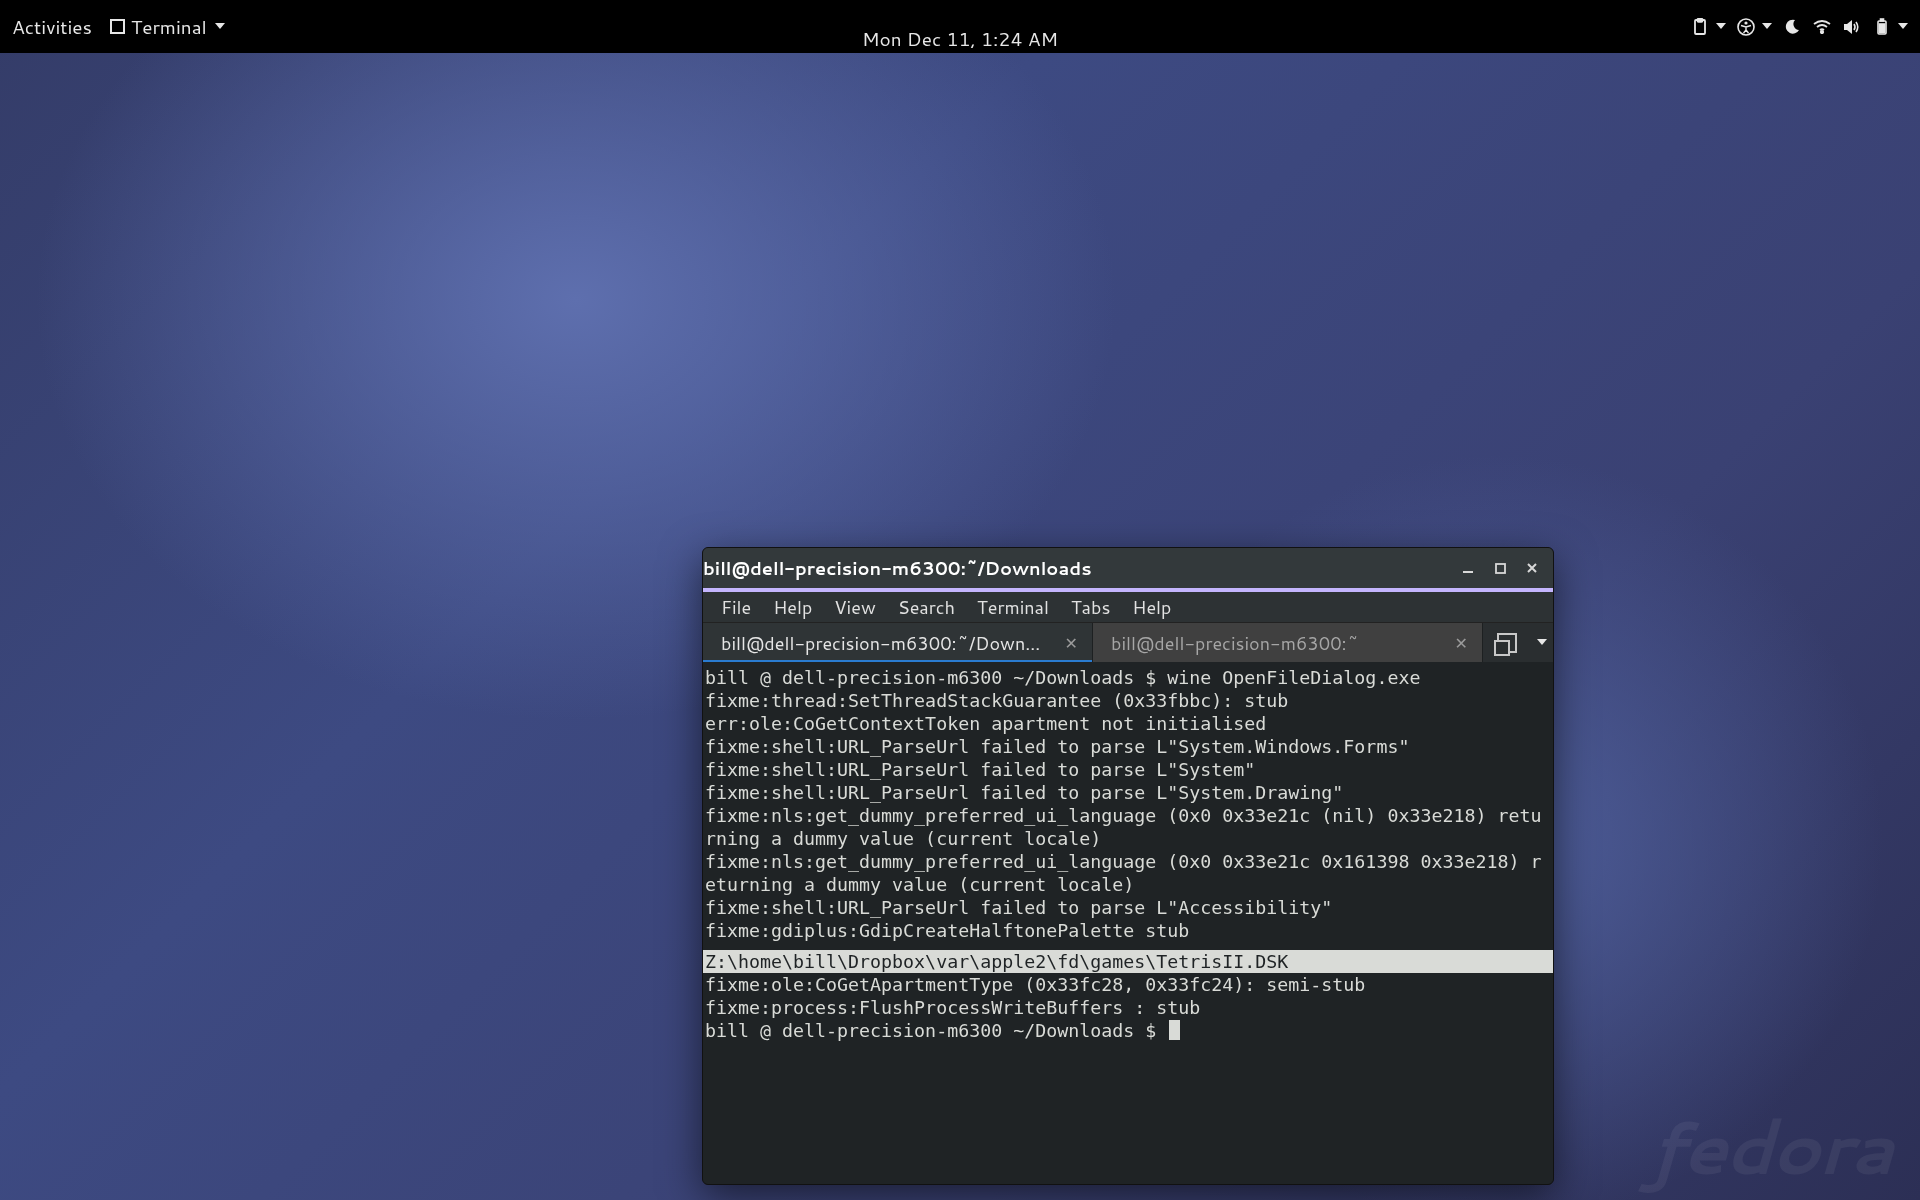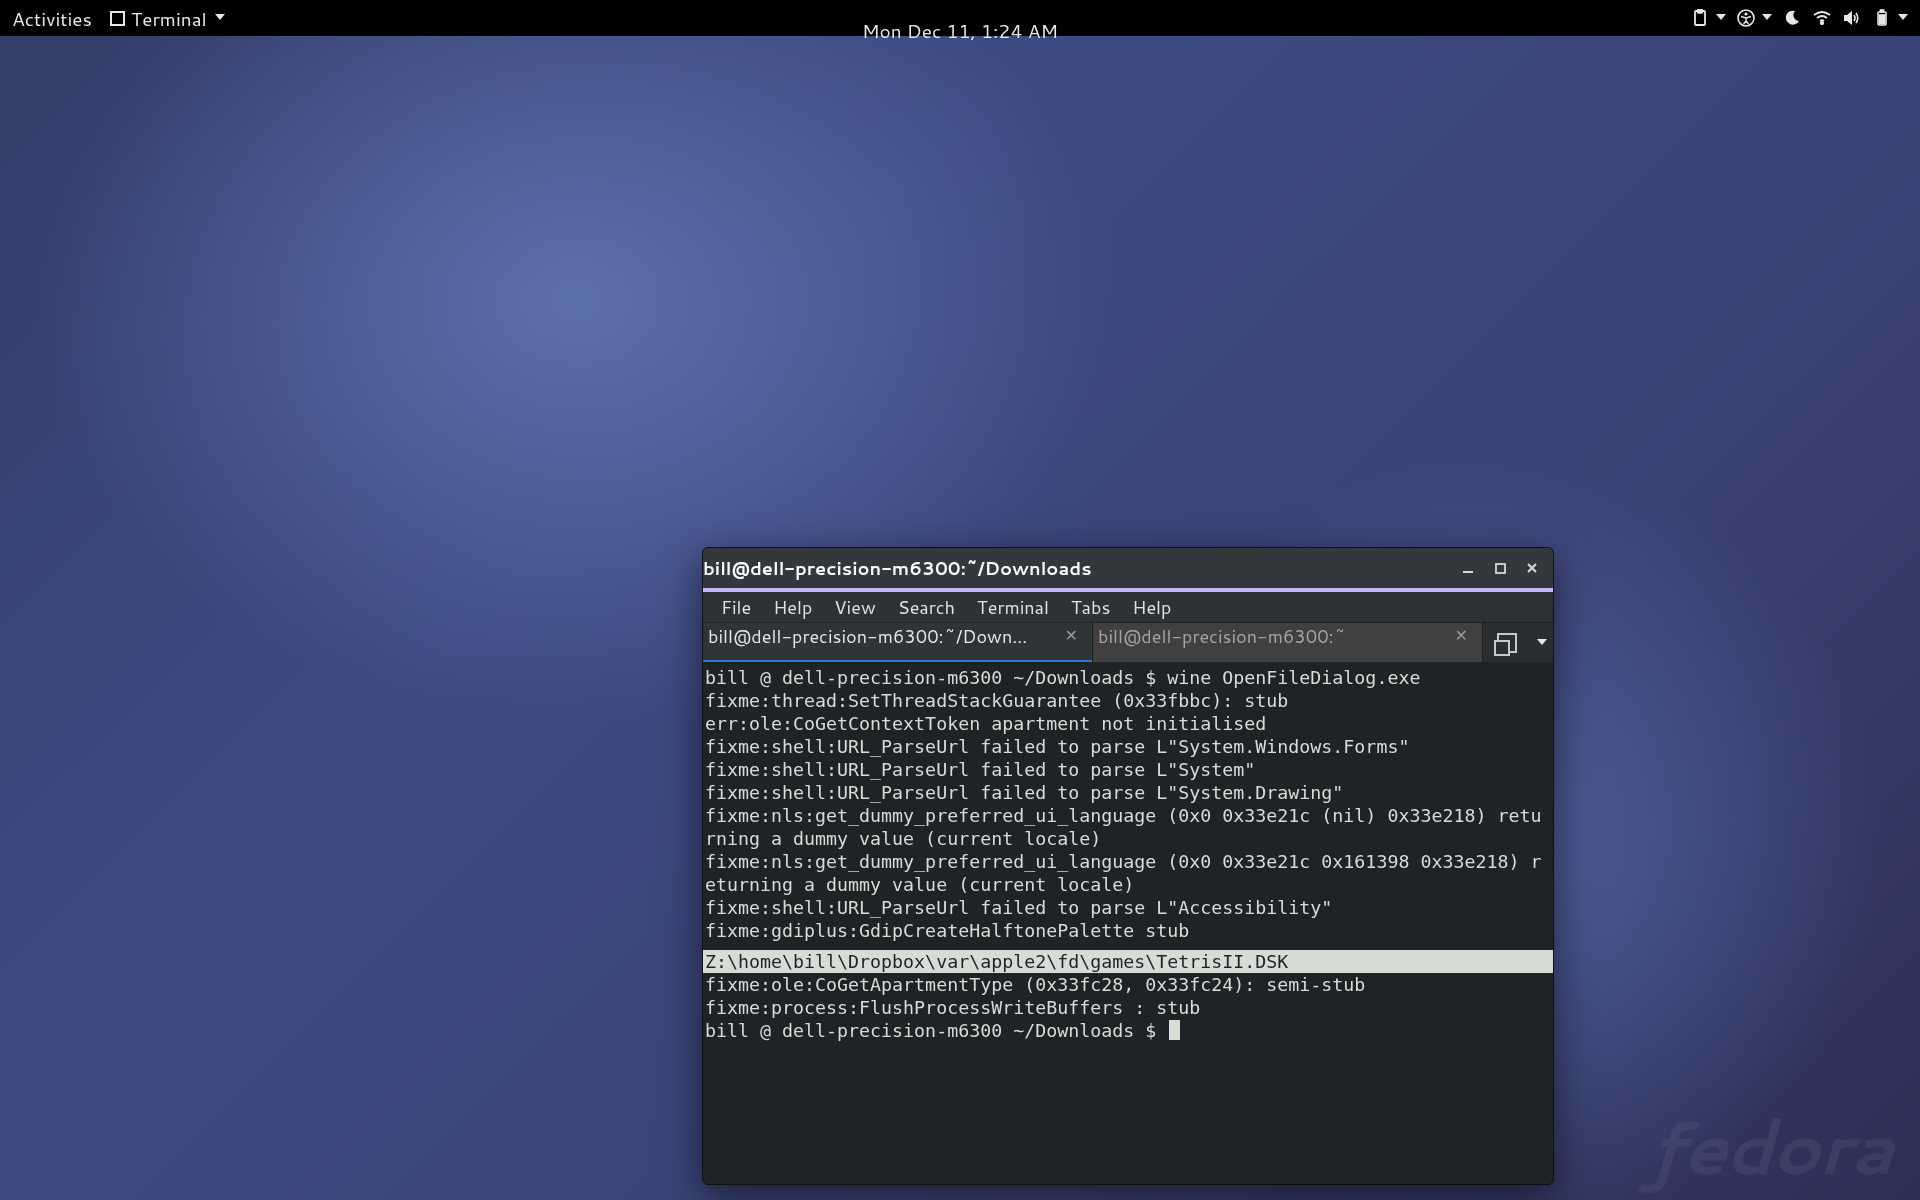--- a/index.html
+++ b/index.html
@@ -4,21 +4,21 @@
 <style>
   * { margin:0; padding:0; box-sizing:border-box; }
   html,body{ width:1920px; height:1200px; overflow:hidden; font-family:"Cantarell","DejaVu Sans","Liberation Sans",sans-serif; }
   body{
     background: radial-gradient(ellipse 900px 700px at 30% 25%, #5e6fae 0%, rgba(94,111,174,0) 60%),
                 radial-gradient(ellipse 700px 700px at 78% 70%, #4e5e9a 0%, rgba(78,94,154,0) 55%),
                 linear-gradient(135deg,#343c68 0%,#3d4a82 35%,#3a4173 70%,#2c2f55 100%);
   }
   
   .panel{
-    position:absolute; top:0; left:0; right:0; height:36px;
+    position:absolute; top:0; left:0; right:0; height:53px;
     background:#000; color:#e7e7e7; display:flex; align-items:center;
     font-size:19px; padding:0 12px; z-index:5;
   }
   .panel-left{display:flex;align-items:center;gap:18px;}
   .panel-center{position:absolute;left:50%;transform:translateX(-50%);margin-top:24px;}
   .panel-right{margin-left:auto;display:flex;align-items:center;gap:10px;}
   .app-menu{display:flex;align-items:center;gap:6px;}
   .app-menu .sq{width:15px;height:15px;border:2px solid #e7e7e7;background:#000;}
   .tri{width:0;height:0;border-left:5px solid transparent;border-right:5px solid transparent;border-top:6px solid #e7e7e7;display:inline-block;margin-left:2px;position:relative;top:-1px;}
   .p-ico{width:20px;height:20px;display:inline-flex;align-items:center;justify-content:center;color:#e7e7e7;}
@@ -37,21 +37,21 @@
   }
   .win-controls{position:absolute; right:6px; top:0; height:100%; display:flex; align-items:center; gap:2px;}
   .win-btn{width:30px;height:28px;display:flex;align-items:center;justify-content:center;color:#d8d8d8;cursor:pointer;border-radius:3px;}
   .menubar{
     height:34px; background:#2d3234; display:flex; align-items:center;
     padding:0 8px; gap:2px; font-size:18px; color:#e2e2e2;
     border-top:4px solid #c4b5fd;
   }
   .menu-item{padding:4px 10px;cursor:pointer;}
   .tabbar{height:40px;background:#2a2e30;display:flex;align-items:stretch;border-top:1px solid #222;}
-  .tab{flex:0 0 390px;display:flex;padding:0 10px 0 5px;gap:8px;
+  .tab{flex:0 0 390px;display:flex;align-items:center;padding:0 10px 0 18px;gap:8px;
        color:#e6e6e6;font-size:18px;border-right:1px solid #1d2021;position:relative;cursor:pointer;}
   .tab.inactive{color:#a6a6a6;background:#404040;}
   .tab.active{background:#2f3436;}
   .tab.active::after{content:"";position:absolute;left:0;right:0;bottom:0;height:2px;background:#2a7bd0;}
   .tab-label{flex:1;white-space:nowrap;overflow:hidden;text-overflow:ellipsis;}
   .tab-close{color:#9b9b9b;font-size:16px;cursor:pointer;padding:0 4px;}
   .tab-extras{margin-left:auto;display:flex;align-items:center;gap:18px;padding:0 14px;color:#c8c8c8;}
   .newtab-ico{width:20px;height:20px;border:2px solid #c8c8c8;position:relative;}
   .newtab-ico::after{content:"";position:absolute;left:-5px;bottom:-5px;width:12px;height:12px;border:2px solid #c8c8c8;background:#2a2e30;}
   .term-body{

